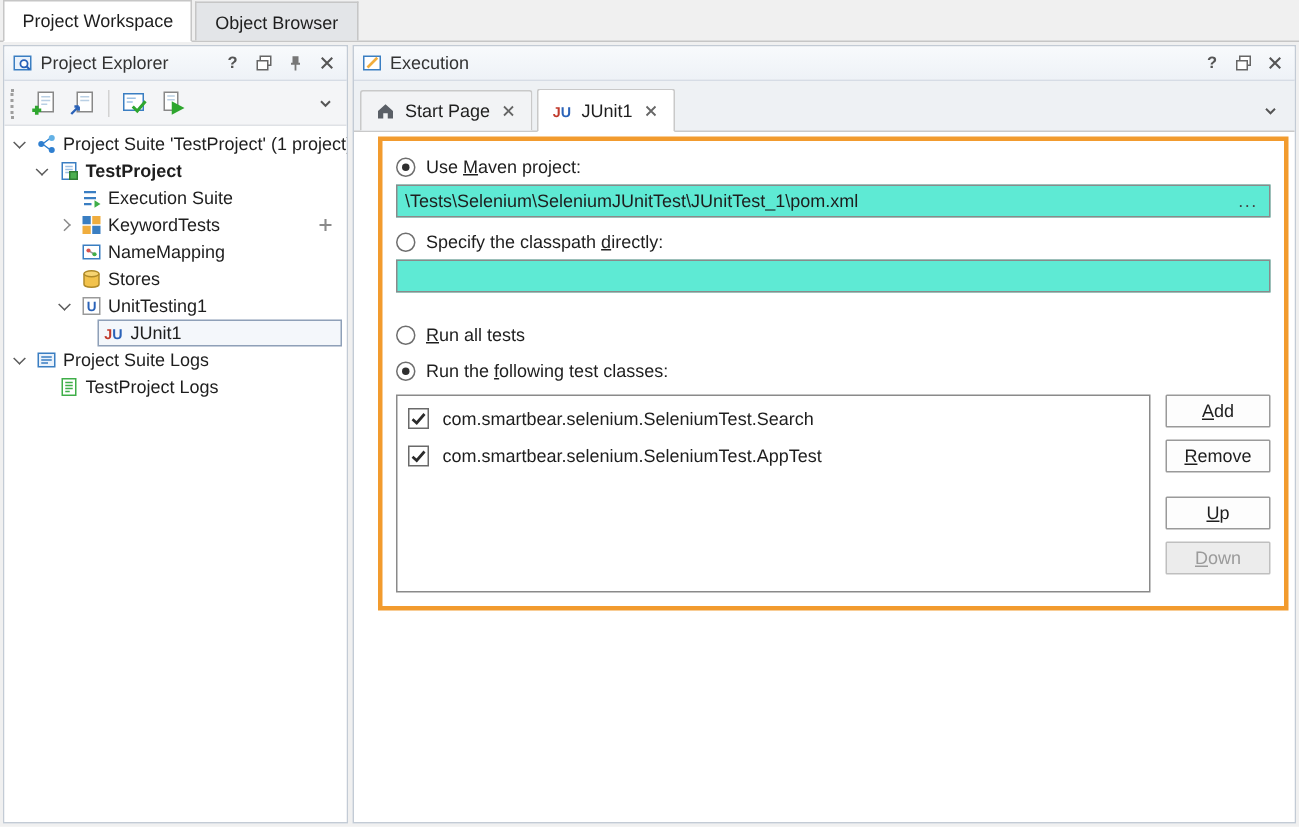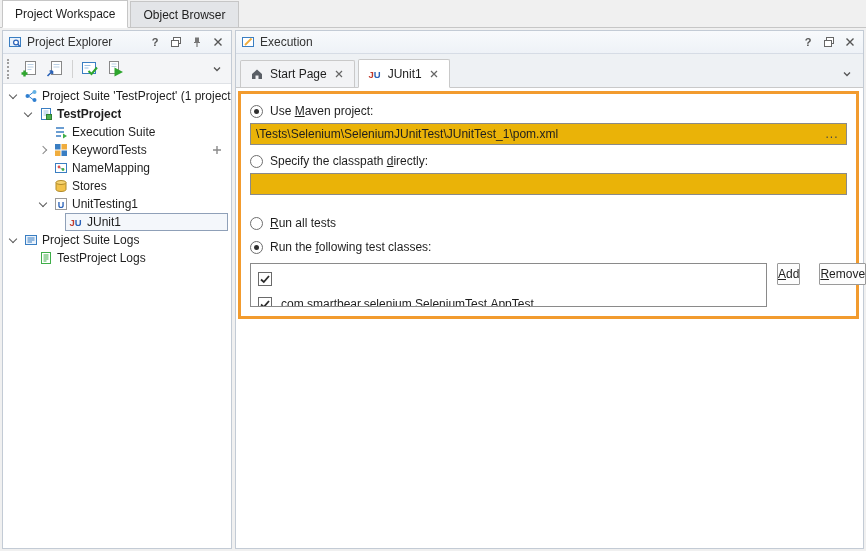--- a/index.html
+++ b/index.html
@@ -41,35 +41,35 @@
 
   
   .doc-tabs{height:34px;flex:none;background:#eef1f4;border-bottom:1px solid #c9c9c9;display:flex;align-items:flex-end;padding:0 4px;position:relative}
   .dtab{height:27px;display:flex;align-items:center;gap:6px;padding:0 9px;margin-right:3px;background:#f2f3f5;border:1px solid #c9c9c9;border-bottom:none;border-radius:2px 2px 0 0}
   .dtab.active{background:#fff;height:29px;margin-bottom:-1px;border-bottom:1px solid #fff}
   .dtab-close{width:12px;height:12px;display:inline-flex;align-items:center;justify-content:center}
   .tabbar-chevron{position:absolute;right:9px;top:13px;width:14px;height:14px;display:inline-flex;align-items:center;justify-content:center}
 
   
   .content{flex:1;background:#fff;position:relative}
-  .orange-box{position:absolute;left:2px;right:4px;top:3px;height:228px;border:3px solid #F29B2E;padding:7px 9px 9px;display:flex;flex-direction:column;background:#fff}
+  .orange-box{position:absolute;left:16px;right:4px;top:3px;height:316px;border:3px solid #F29B2E;padding:7px 9px 9px;display:flex;flex-direction:column;background:#fff}
   .radio-row{display:flex;align-items:center;gap:7px;height:20px;flex:none}
   .radio{width:13px;height:13px;border:1px solid #6e6e6e;border-radius:50%;background:#fff;position:relative;flex:none}
   .radio.checked::after{content:'';position:absolute;left:3px;top:3px;width:5px;height:5px;border-radius:50%;background:#2f2f2f}
   .mn{text-decoration:underline}
-  .text-input{height:22px;flex:none;border:1px solid #8a8a8a;background:#eab308;display:flex;align-items:center;padding:0 5px;margin:2px 0 6px}
+  .text-input{height:22px;flex:none;border:1px solid #8a8a8a;background:#5eead4;display:flex;align-items:center;padding:0 5px;margin:2px 0 6px}
   .input-value{flex:1;white-space:nowrap;overflow:hidden}
   .browse-btn{width:18px;text-align:center;color:#444;letter-spacing:1px}
   .gap12{height:12px;flex:none}
   .gap4{height:4px;flex:none}
   .list-and-buttons{display:flex;gap:10px;margin-top:6px;flex:1;min-height:0}
   .test-list{flex:1;border:1px solid #8a8a8a;background:#fff;padding-top:2px;overflow:hidden}
   .test-row{height:25px;display:flex;align-items:center;gap:9px;padding:0 7px}
   .checkbox{width:14px;height:14px;flex:none;border:1px solid #6a6a6a;background:#fff;display:inline-flex;align-items:center;justify-content:center}
-  .btn-col{width:70px;flex:none;display:flex;flex-direction:row;gap:19px}
+  .btn-col{width:70px;flex:none;display:flex;flex-direction:column;gap:8px}
   .side-btn{height:22px;flex:none;border:1px solid #9a9a9a;background:#fdfdfd;font-family:"Liberation Sans",sans-serif;font-size:12px;color:#1e1e1e;border-radius:1px}
   .side-btn.disabled{background:#ececec;color:#9b9b9b;border-color:#bfbfbf}
   .label-wrap{white-space:nowrap}
 </style>
 </head>
 <body>
 
 <div class="app">
 
   <div class="top-tabs">
@@ -372,20 +372,21 @@
         </div>
 
         <div class="list-and-buttons">
           <div class="test-list">
               <div class="test-row">
                 <span class="checkbox">
                   <svg width="12" height="12" viewBox="0 0 12 12">
                     <path d="M2 6.5 4.8 9 10 3" stroke="#2b2b2b" stroke-width="1.8" fill="none"></path>
                   </svg>
                 </span>
+                <span>com.smartbear.selenium.SeleniumTest.Search</span>
               </div>
               <div class="test-row">
                 <span class="checkbox">
                   <svg width="12" height="12" viewBox="0 0 12 12">
                     <path d="M2 6.5 4.8 9 10 3" stroke="#2b2b2b" stroke-width="1.8" fill="none"></path>
                   </svg>
                 </span>
                 <span>com.smartbear.selenium.SeleniumTest.AppTest</span>
               </div>
             </div>

